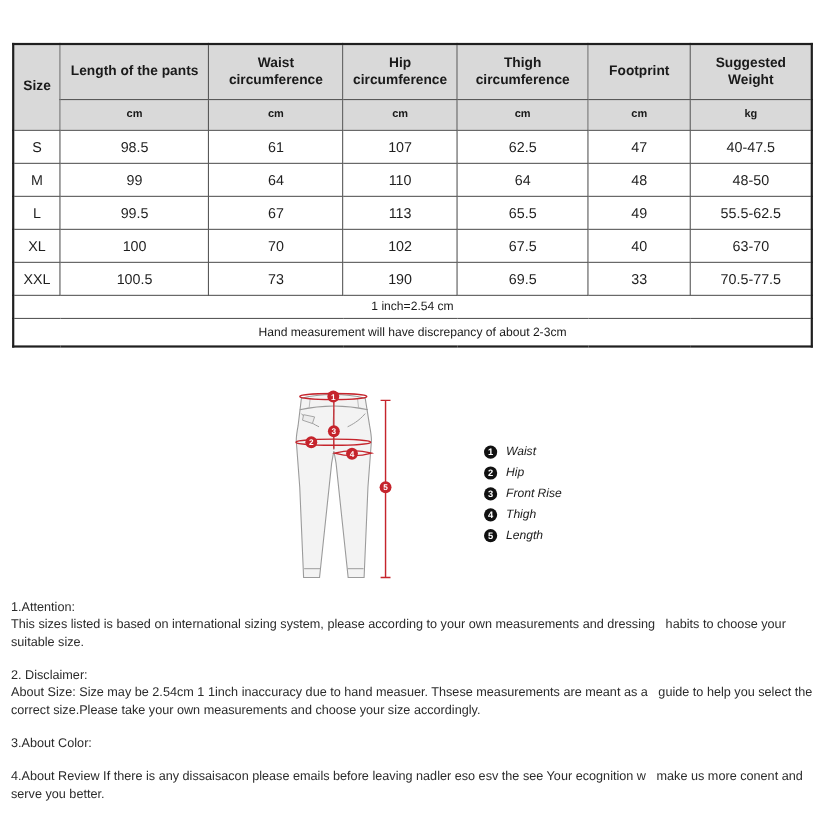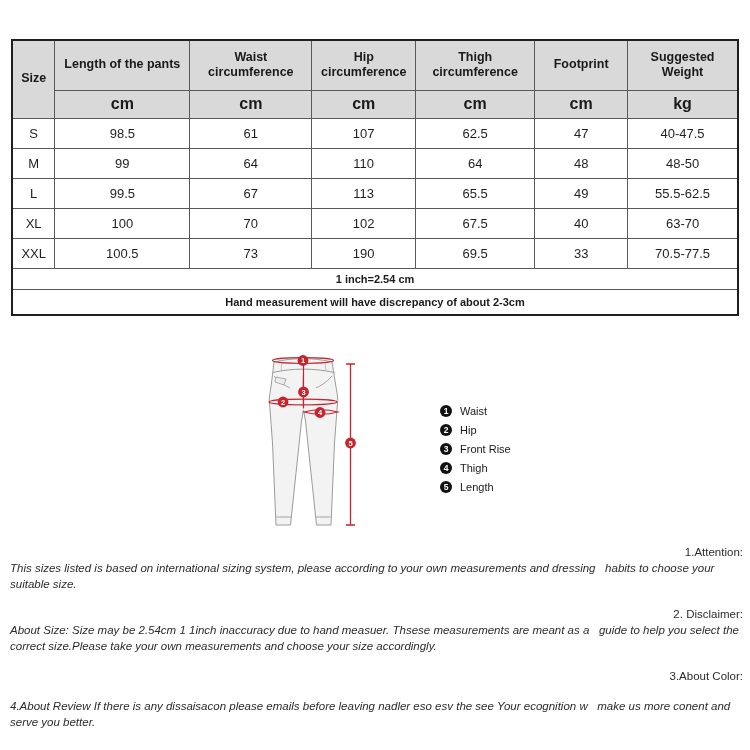--- a/index.html
+++ b/index.html
@@ -15,41 +15,41 @@
   }
   .size-table td,.size-table th{
     border:1px solid #595959;text-align:center;vertical-align:middle;
     padding:0 2px;overflow:hidden;
   }
   .size-table th{
     background:#d9d9d9;font-weight:bold;font-size:12.5px;line-height:1.25;color:#1a1a1a;
   }
   .size-table .row-head{height:50px;}
   .size-table .row-units{height:28px;}
-  .size-table .row-units th{font-size:16px;}
+  .size-table .row-units th{font-size:10px;}
   .size-table .row-data{height:30px;}
   .size-table .row-data td{font-size:13px;font-weight:normal;color:#1f1f1f;background:#fff;}
   .size-table .row-note1{height:21px;}
   .size-table .row-note2{height:26px;}
-  .size-table .note-cell{font-size:11px;font-weight:bold;background:#fff;color:#1a1a1a;}
+  .size-table .note-cell{font-size:11px;font-weight:normal;background:#fff;color:#1a1a1a;}
   
   .diagram-wrap{position:absolute;left:255px;top:345px;width:110px;height:190px;}
   .legend{position:absolute;left:440px;top:401px;}
   .legend-item{display:flex;align-items:center;height:19px;}
   .legend-num{
     width:12px;height:12px;border-radius:50%;background:#111;color:#fff;
     font-size:8.5px;font-weight:bold;display:flex;align-items:center;justify-content:center;
     flex:0 0 12px;
   }
-  .legend-label{font-size:11px;color:#1a1a1a;margin-left:8px;white-space:nowrap;}
+  .legend-label{font-size:11px;color:#1a1a1a;margin-left:8px;white-space:nowrap;font-style:italic;}
   
   .notes{position:absolute;left:10px;top:544px;width:733px;}
   .note-section{margin:0 0 14px 0;}
-  .note-heading{font-size:11.5px;line-height:16px;color:#2b2b2b;margin:0;text-align:right;}
-  .note-body{font-size:11.5px;line-height:16px;color:#2b2b2b;margin:0;white-space:pre-wrap;font-style:italic;}
+  .note-heading{font-size:11.5px;line-height:16px;color:#2b2b2b;margin:0;}
+  .note-body{font-size:11.5px;line-height:16px;color:#2b2b2b;margin:0;white-space:pre-wrap;}
 </style>
 </head>
 <body>
 
 <table class="size-table">
   <colgroup>
     <col style="width:5.9%">
       <col style="width:18.6%">
       <col style="width:16.8%">
     <col style="width:14.3%">

